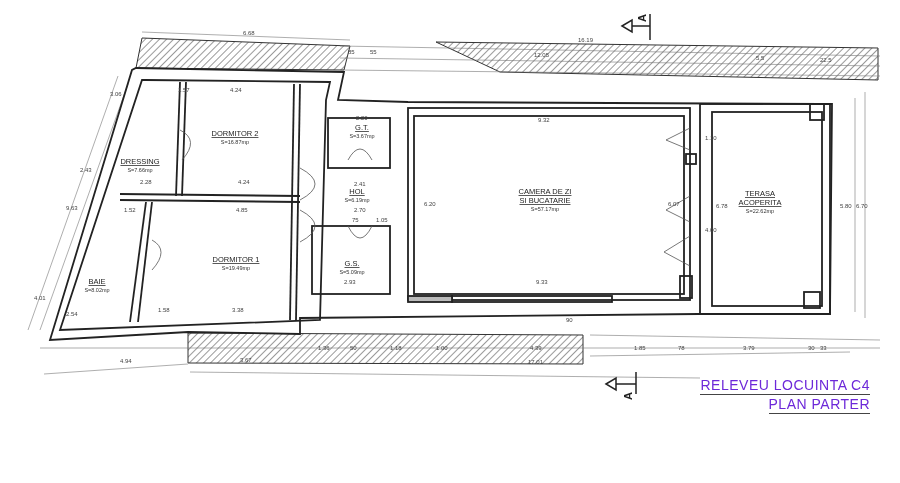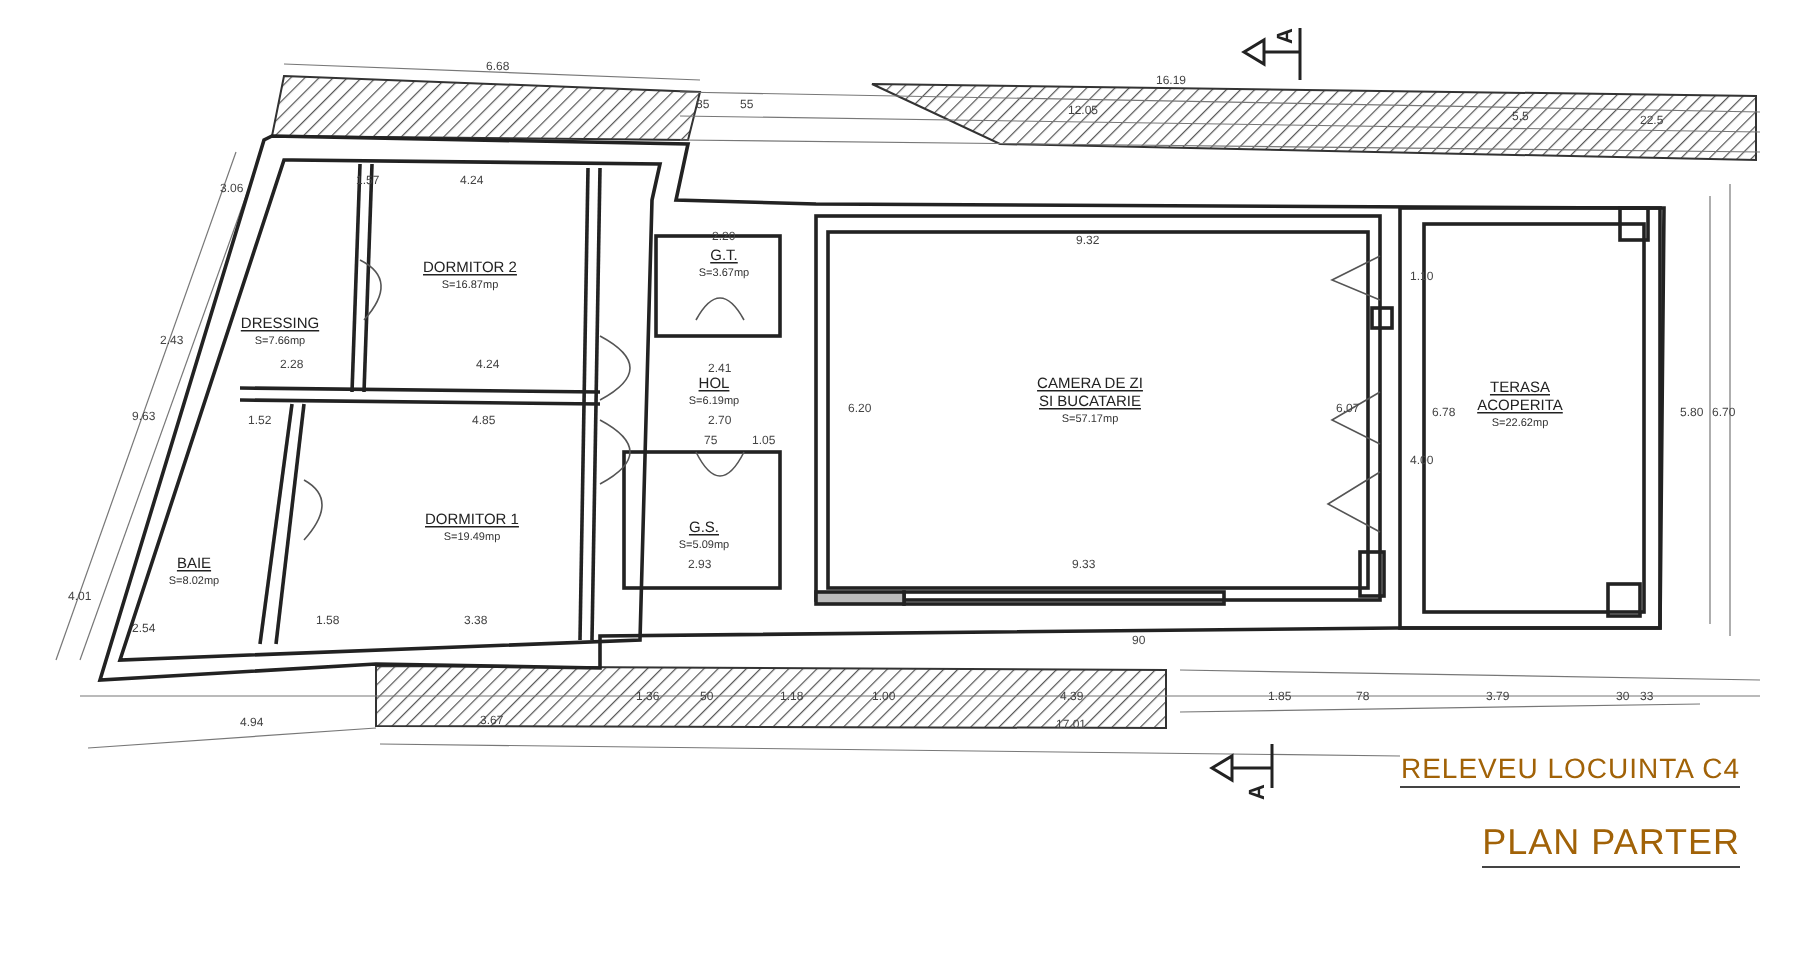--- a/index.html
+++ b/index.html
@@ -1,23 +1,23 @@
 <!DOCTYPE html>
 <html><head>
 <meta charset="utf-8">
 <style>
   html, body { margin: 0; padding: 0; background: #ffffff; }
   body { width: 900px; height: 483px; position: relative; overflow: hidden; font-family: "Liberation Sans", sans-serif; }
   #plan { position: absolute; left: 0; top: 0; width: 900px; height: 483px; }
   .dim { font-family: "Liberation Sans", sans-serif; font-size: 6px; fill: #444; }
   .room-name { font-family: "Liberation Sans", sans-serif; font-size: 7.5px; fill: #222; text-decoration: underline; }
   .room-area { font-family: "Liberation Sans", sans-serif; font-size: 5.5px; fill: #333; }
-  .title-block { position: absolute; right: 30px; top: 376px; text-align: right; color: #a16207; font-family: "Liberation Sans", sans-serif; }
+  .title-block { position: absolute; right: 30px; top: 376px; text-align: right; color: #6d28d9; font-family: "Liberation Sans", sans-serif; }
   .title-main { font-size: 14px; letter-spacing: 0.5px; border-bottom: 1px solid #444; display: inline-block; padding-bottom: 1px; }
-  .title-sub { font-size: 18px; letter-spacing: 0.5px; border-bottom: 1px solid #444; display: inline-block; padding-bottom: 1px; margin-top: 17px; }
+  .title-sub { font-size: 14px; letter-spacing: 0.5px; border-bottom: 1px solid #444; display: inline-block; padding-bottom: 1px; margin-top: 1px; }
   .title-area { font-size: 10px; line-height: 12px; }
   .sec-label { font-family: "Liberation Sans", sans-serif; font-size: 11px; font-weight: bold; fill: #222; }
 </style>
 </head>
 <body>
 
 <svg id="plan" viewBox="0 0 900 483" xmlns="http://www.w3.org/2000/svg">
   <defs>
     <pattern id="hatch" patternUnits="userSpaceOnUse" width="5" height="5" patternTransform="rotate(45)">
       <line x1="0" y1="0" x2="0" y2="5" stroke="#555" stroke-width="1.2"></line>

